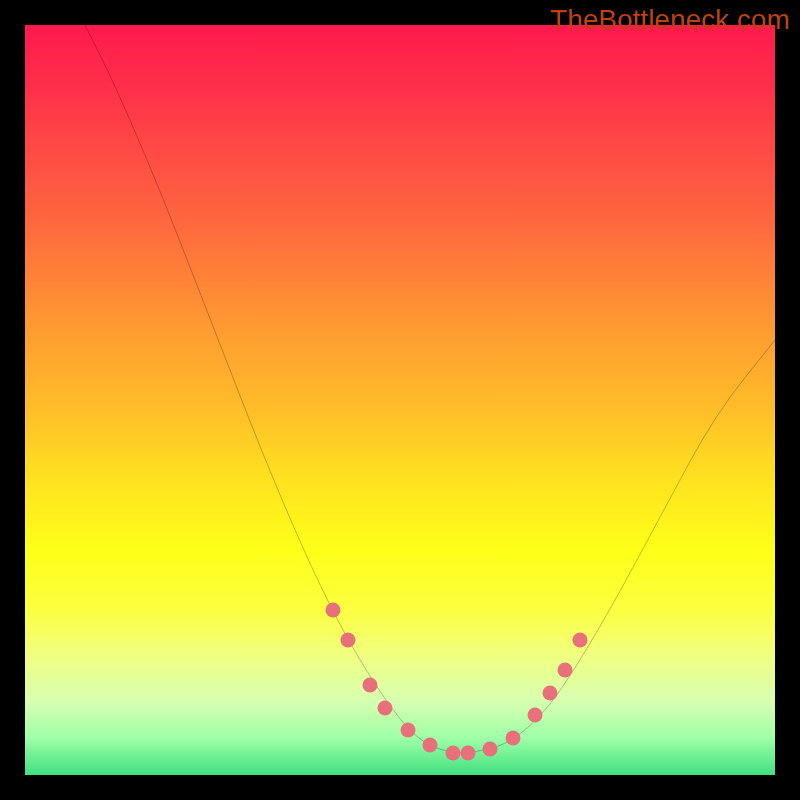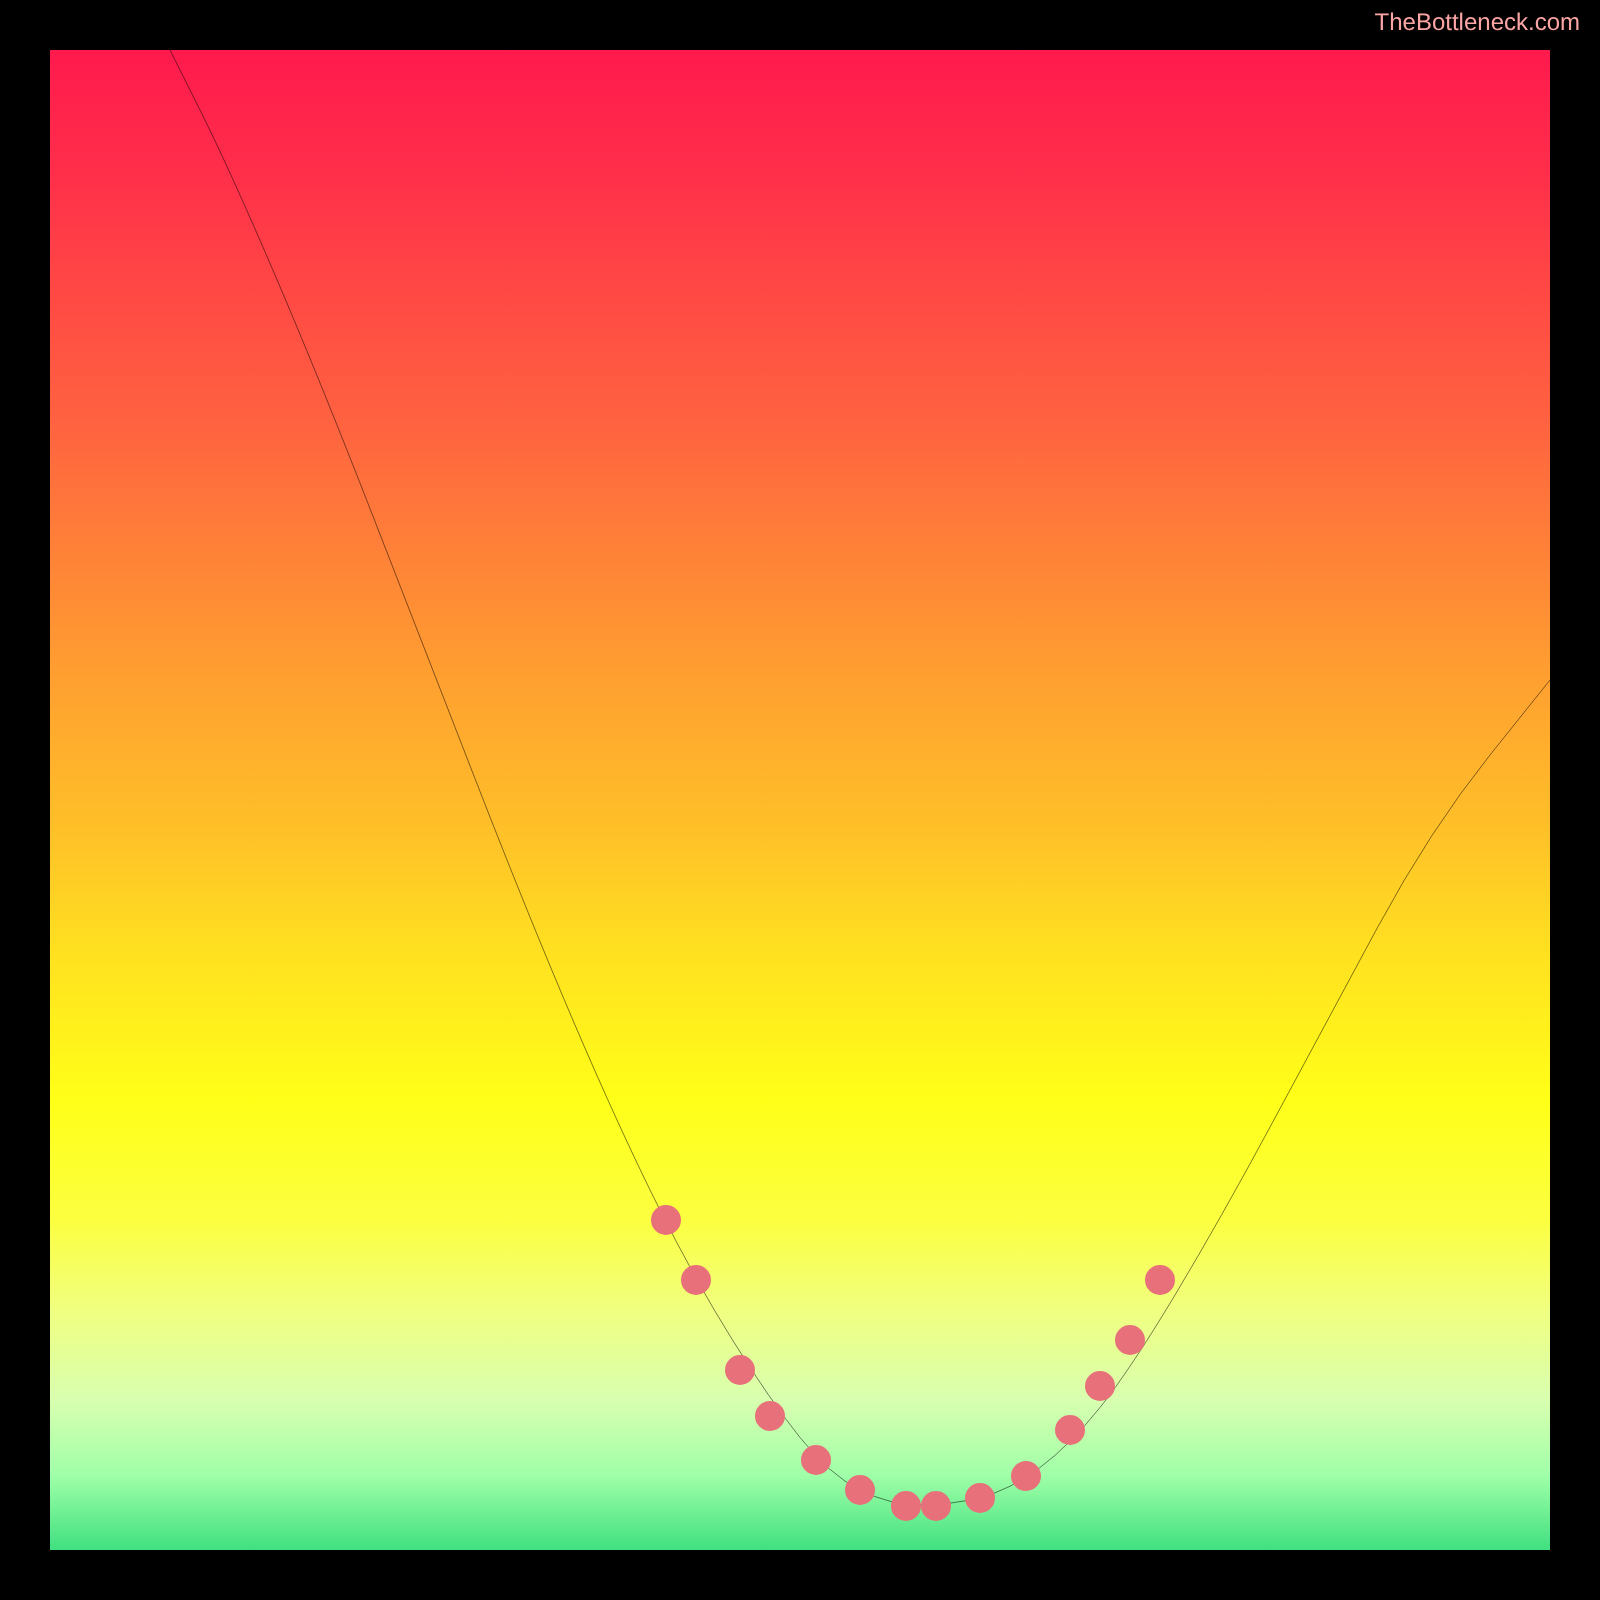--- a/index.html
+++ b/index.html
@@ -11,23 +11,23 @@
       width: 800px;
       height: 800px;
       background: #000;
       position: relative;
       overflow: hidden;
     }
     .watermark {
       position: absolute;
       top: 4px;
       right: 10px;
-      color: #fca5a5;
+      color: #c2410c;
       font-family: Arial, sans-serif;
-      font-size: 12px;
+      font-size: 28px;
       z-index: 10;
     }
     .chart-area {
       position: absolute;
       top: 25px;
       left: 25px;
       width: 750px;
       height: 750px;
       background: linear-gradient(to bottom,
         #ff1a4d 0%,

